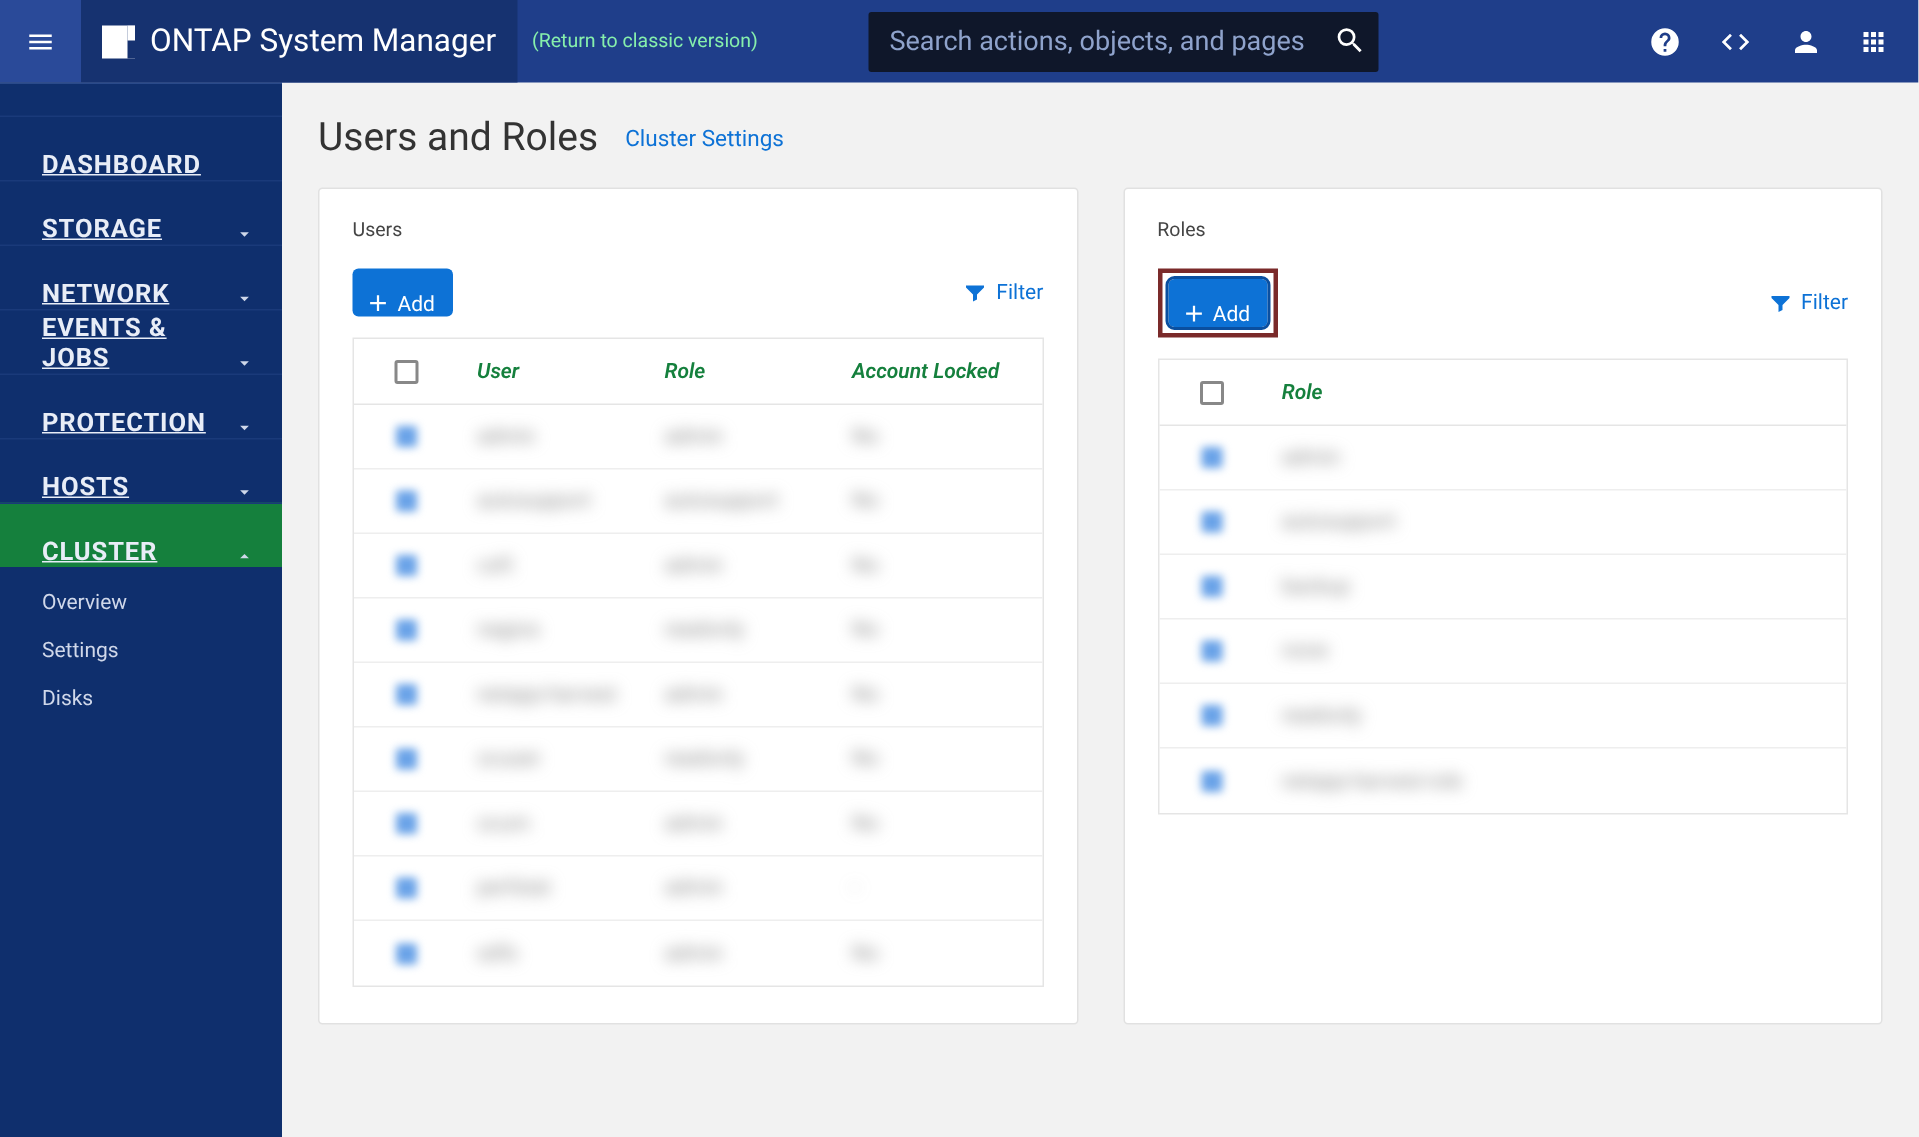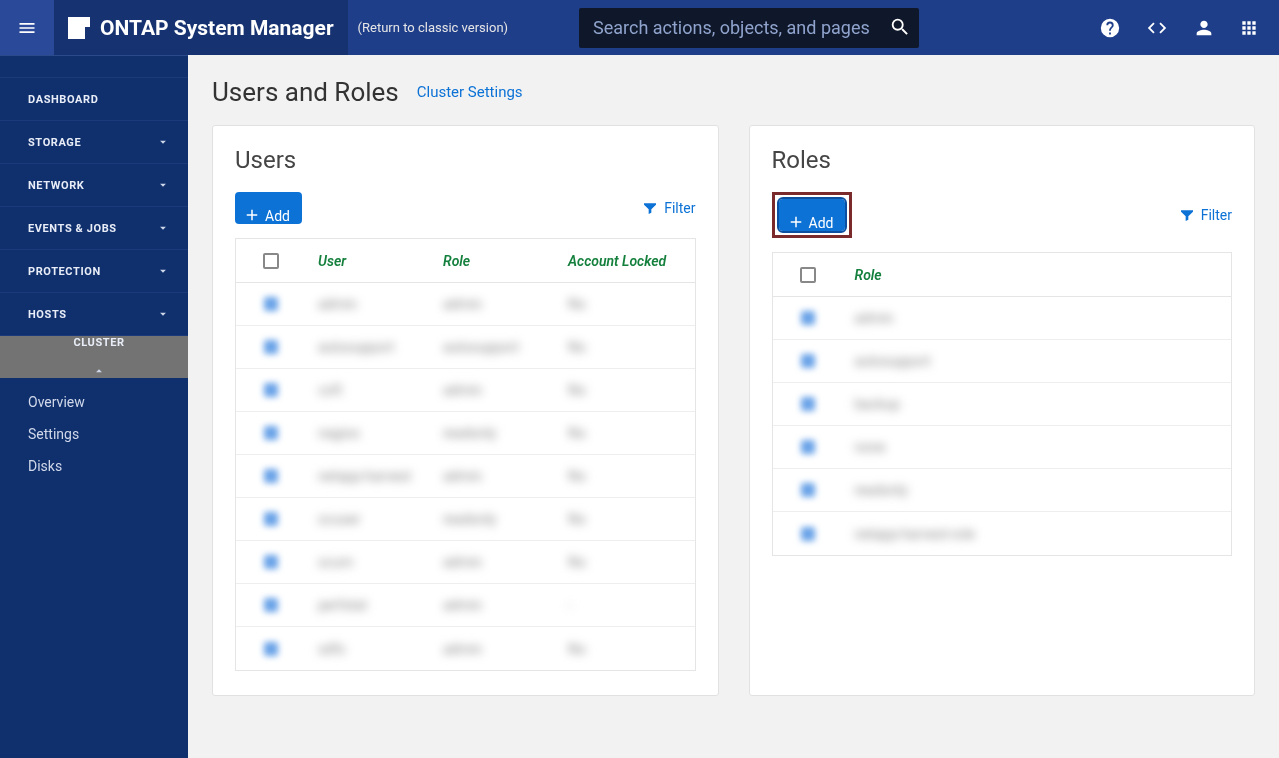--- a/index.html
+++ b/index.html
@@ -5,50 +5,50 @@
 * { box-sizing: border-box; margin: 0; padding: 0; font-family: -apple-system, BlinkMacSystemFont, "Segoe UI", Roboto, Arial, sans-serif; }
 body { background: #f2f2f2; width: 1279px; height: 758px; overflow: hidden; }
 
 
 .topbar { background: #1f3e8a; height: 55px; display: flex; align-items: center; color: #fff; }
 .hamburger-holder { width: 54px; height: 55px; background: #2a4a99; display: flex; align-items: center; justify-content: center; }
 .logo-block { background: #163270; height: 55px; padding: 0 14px; display: flex; align-items: center; gap: 10px; }
 .logo-square { width: 22px; height: 22px; background: #fff; position: relative; }
 .logo-square::before { content: ""; position: absolute; right: 0; top: 0; bottom: 0; width: 5px; background: #163270; }
 .logo-square::after { content: ""; position: absolute; right: 0; top: 0; width: 5px; height: 10px; background: #fff; }
-.app-title { font-size: 21px; font-weight: 700; color: #fff; }
-.classic-link { font-size: 13px; color: #e5e5e5; margin-left: 10px; cursor: pointer; }
+.app-title { font-size: 21px; font-weight: 400; color: #fff; }
+.classic-link { font-size: 13px; color: #86efac; margin-left: 10px; cursor: pointer; }
 .spacer { flex: 1; }
 .search-wrap { position: relative; width: 340px; margin-right: 180px; }
 .search-input { width: 100%; height: 40px; background: #0f172a; border: none; padding: 0 44px 0 14px; color: #fff; font-size: 18px; border-radius: 2px; }
 .search-input::placeholder { color: #8fa3cc; }
 .search-icon-btn { position: absolute; right: 8px; top: 8px; color: #fff; }
 .top-actions { display: flex; gap: 24px; align-items: center; padding-right: 20px; }
 .top-icon { color: #fff; cursor: pointer; }
 
 
 .layout { display: flex; height: calc(100% - 55px); }
 .sidebar { width: 188px; background: #0f2f6d; color: #cfd8ea; overflow-y: auto; }
 .sidebar-top-gap { height: 22px; border-top: 1px solid #2a4a8a; }
-.nav-item { height: 43px; display: flex; align-items: center; justify-content: space-between; padding: 0 18px 0 28px; font-size: 11px; font-weight: 700; letter-spacing: 0.6px; cursor: pointer; border-top: 1px solid #1a3a7a; color: #e8edf7; }
+.nav-item { height: 43px; display: flex; align-items: flex-end; justify-content: space-between; padding: 0 18px 0 28px; font-size: 17px; font-weight: 700; letter-spacing: 0.6px; cursor: pointer; border-top: 1px solid #1a3a7a; color: #e8edf7; text-decoration: underline; }
 .nav-item:first-of-type { border-top: none; }
-.nav-item.active-parent { background: #737373; flex-direction: column; }
+.nav-item.active-parent { background: #15803d; }
 .nav-sub { padding: 8px 0 12px; }
 .nav-sub-item { padding: 8px 28px; font-size: 14px; color: #d0d8ea; cursor: pointer; }
 .chev svg { display: block; }
 
 
 .main { flex: 1; padding: 22px 24px; overflow: auto; }
 .page-header { display: flex; align-items: center; gap: 18px; margin-bottom: 18px; }
 .page-title { font-size: 26px; font-weight: 400; color: #333; }
 .breadcrumb-link { font-size: 15px; color: #0d72d6; cursor: pointer; }
 
 .panels { display: flex; gap: 30px; }
 .panel { flex: 1; background: #fff; border: 1px solid #e1e1e1; border-radius: 3px; padding: 20px 22px 24px; }
-.panel-title { font-size: 24px; font-weight: 400; color: #454545; margin-bottom: 18px; }
+.panel-title { font-size: 13px; font-weight: 400; color: #454545; margin-bottom: 18px; }
 .panel-toolbar { display: flex; justify-content: space-between; align-items: center; margin-bottom: 14px; }
 .add-btn { background: #0d72d6; color: #fff; border: none; height: 32px; padding: 0 12px 0 8px; border-radius: 4px; font-size: 14px; display: flex; align-items: flex-end; gap: 4px; cursor: pointer; }
 .add-btn-highlight { position: relative; display: inline-block; padding: 4px; border: 3px solid #7a2a2a; }
 .add-btn-highlight .add-btn { outline: 2px solid #0a4fa0; }
 .filter-btn { background: none; border: none; color: #0d72d6; font-size: 14px; display: flex; align-items: flex-start; gap: 6px; cursor: pointer; }
 
 .grid { border: 1px solid #e5e5e5; }
 .grid-header { display: flex; height: 44px; align-items: center; border-bottom: 1px solid #e5e5e5; font-size: 14px; font-weight: 600; color: #15803d; font-style: italic; }
 .col-check { width: 70px; display: flex; justify-content: center; }
 .col-user { width: 125px; padding-left: 12px; }

